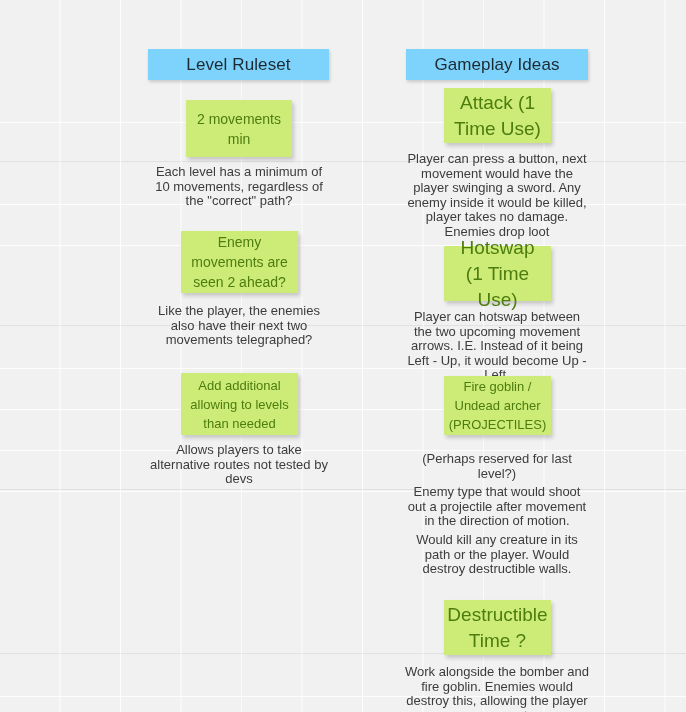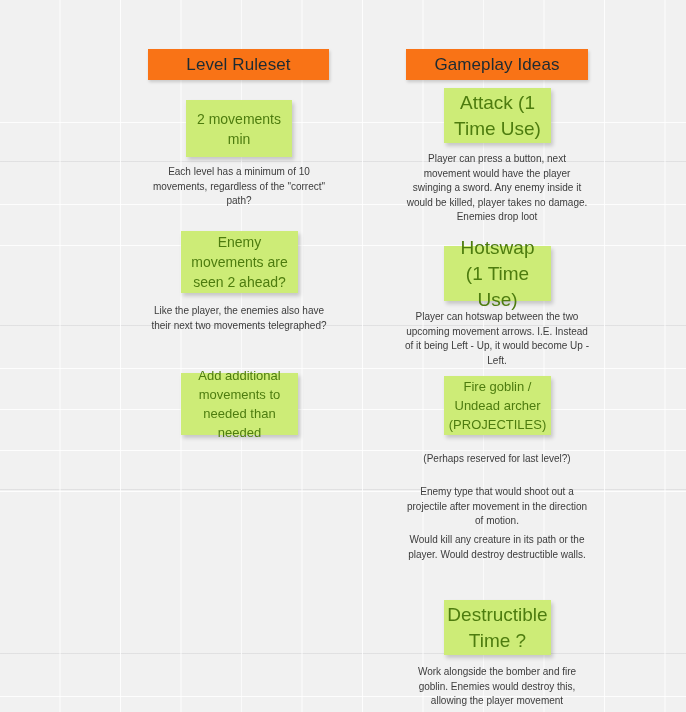--- a/index.html
+++ b/index.html
@@ -35,21 +35,21 @@
 
   #content {
     position: absolute;
     inset: 0;
   }
 
   
   .col-header {
     position: absolute;
     height: 31px;
-    background: #f97316;
+    background: #7dd3fc;
     color: #1c2b33;
     font-size: 17px;
     line-height: 31px;
     text-align: center;
     letter-spacing: 0.1px;
     box-shadow: 1px 2px 3px rgba(0,0,0,0.17);
   }
   #header-left  { left: 148px; top: 49px; width: 181px; }
   #header-right { left: 406px; top: 49px; width: 182px; }
 
@@ -67,21 +67,21 @@
     padding: 2px 6px;
   }
   .note-lg { font-size: 19px; line-height: 26px; }
   .note-md { font-size: 14px; line-height: 20px; }
   .note-sm { font-size: 13px; line-height: 19px; }
 
   
   .caption {
     position: absolute;
     color: #3c3c3c;
-    font-size: 10px;
+    font-size: 13px;
     line-height: 14.5px;
     text-align: center;
     box-sizing: border-box;
   }
 
   
   #note-10-movements { left: 186px; top: 100px; width: 106px; height: 57px; }
   #cap-10-movements  { left: 150px; top: 165px; width: 178px; }
 
   #note-enemy-movements { left: 181px; top: 231px; width: 117px; height: 62px; }
@@ -113,21 +113,22 @@
 <div id="content">
 
   <div class="col-header" id="header-left">Level Ruleset</div>
 
   <div class="note note-md" id="note-10-movements">2 movements min</div>
   <div class="caption" id="cap-10-movements">Each level has a minimum of 10 movements, regardless of the "correct" path?</div>
 
   <div class="note note-md" id="note-enemy-movements">Enemy movements are seen 2 ahead?</div>
   <div class="caption" id="cap-enemy-movements">Like the player, the enemies also have their next two movements telegraphed?</div>
 
-  <div class="note note-sm" id="note-add-movements">Add additional movements to needed than needed</div>
+  <div class="note note-sm" id="note-add-movements">Add additional allowing to levels than needed</div>
+  <div class="caption" id="cap-add-movements">Allows players to take alternative routes not tested by devs</div>
 
   <div class="col-header" id="header-right">Gameplay Ideas</div>
 
   <div class="note note-lg" id="note-attack">Attack (1 Time Use)</div>
   <div class="caption" id="cap-attack">Player can press a button, next movement would have the player swinging a sword. Any enemy inside it would be killed, player takes no damage. Enemies drop loot</div>
 
   <div class="note note-lg" id="note-hotswap">Hotswap (1 Time Use)</div>
   <div class="caption" id="cap-hotswap">Player can hotswap between the two upcoming movement arrows. I.E. Instead of it being Left - Up, it would become Up - Left.</div>
 
   <div class="note note-sm" id="note-goblin">Fire goblin / Undead archer (PROJECTILES)</div>

